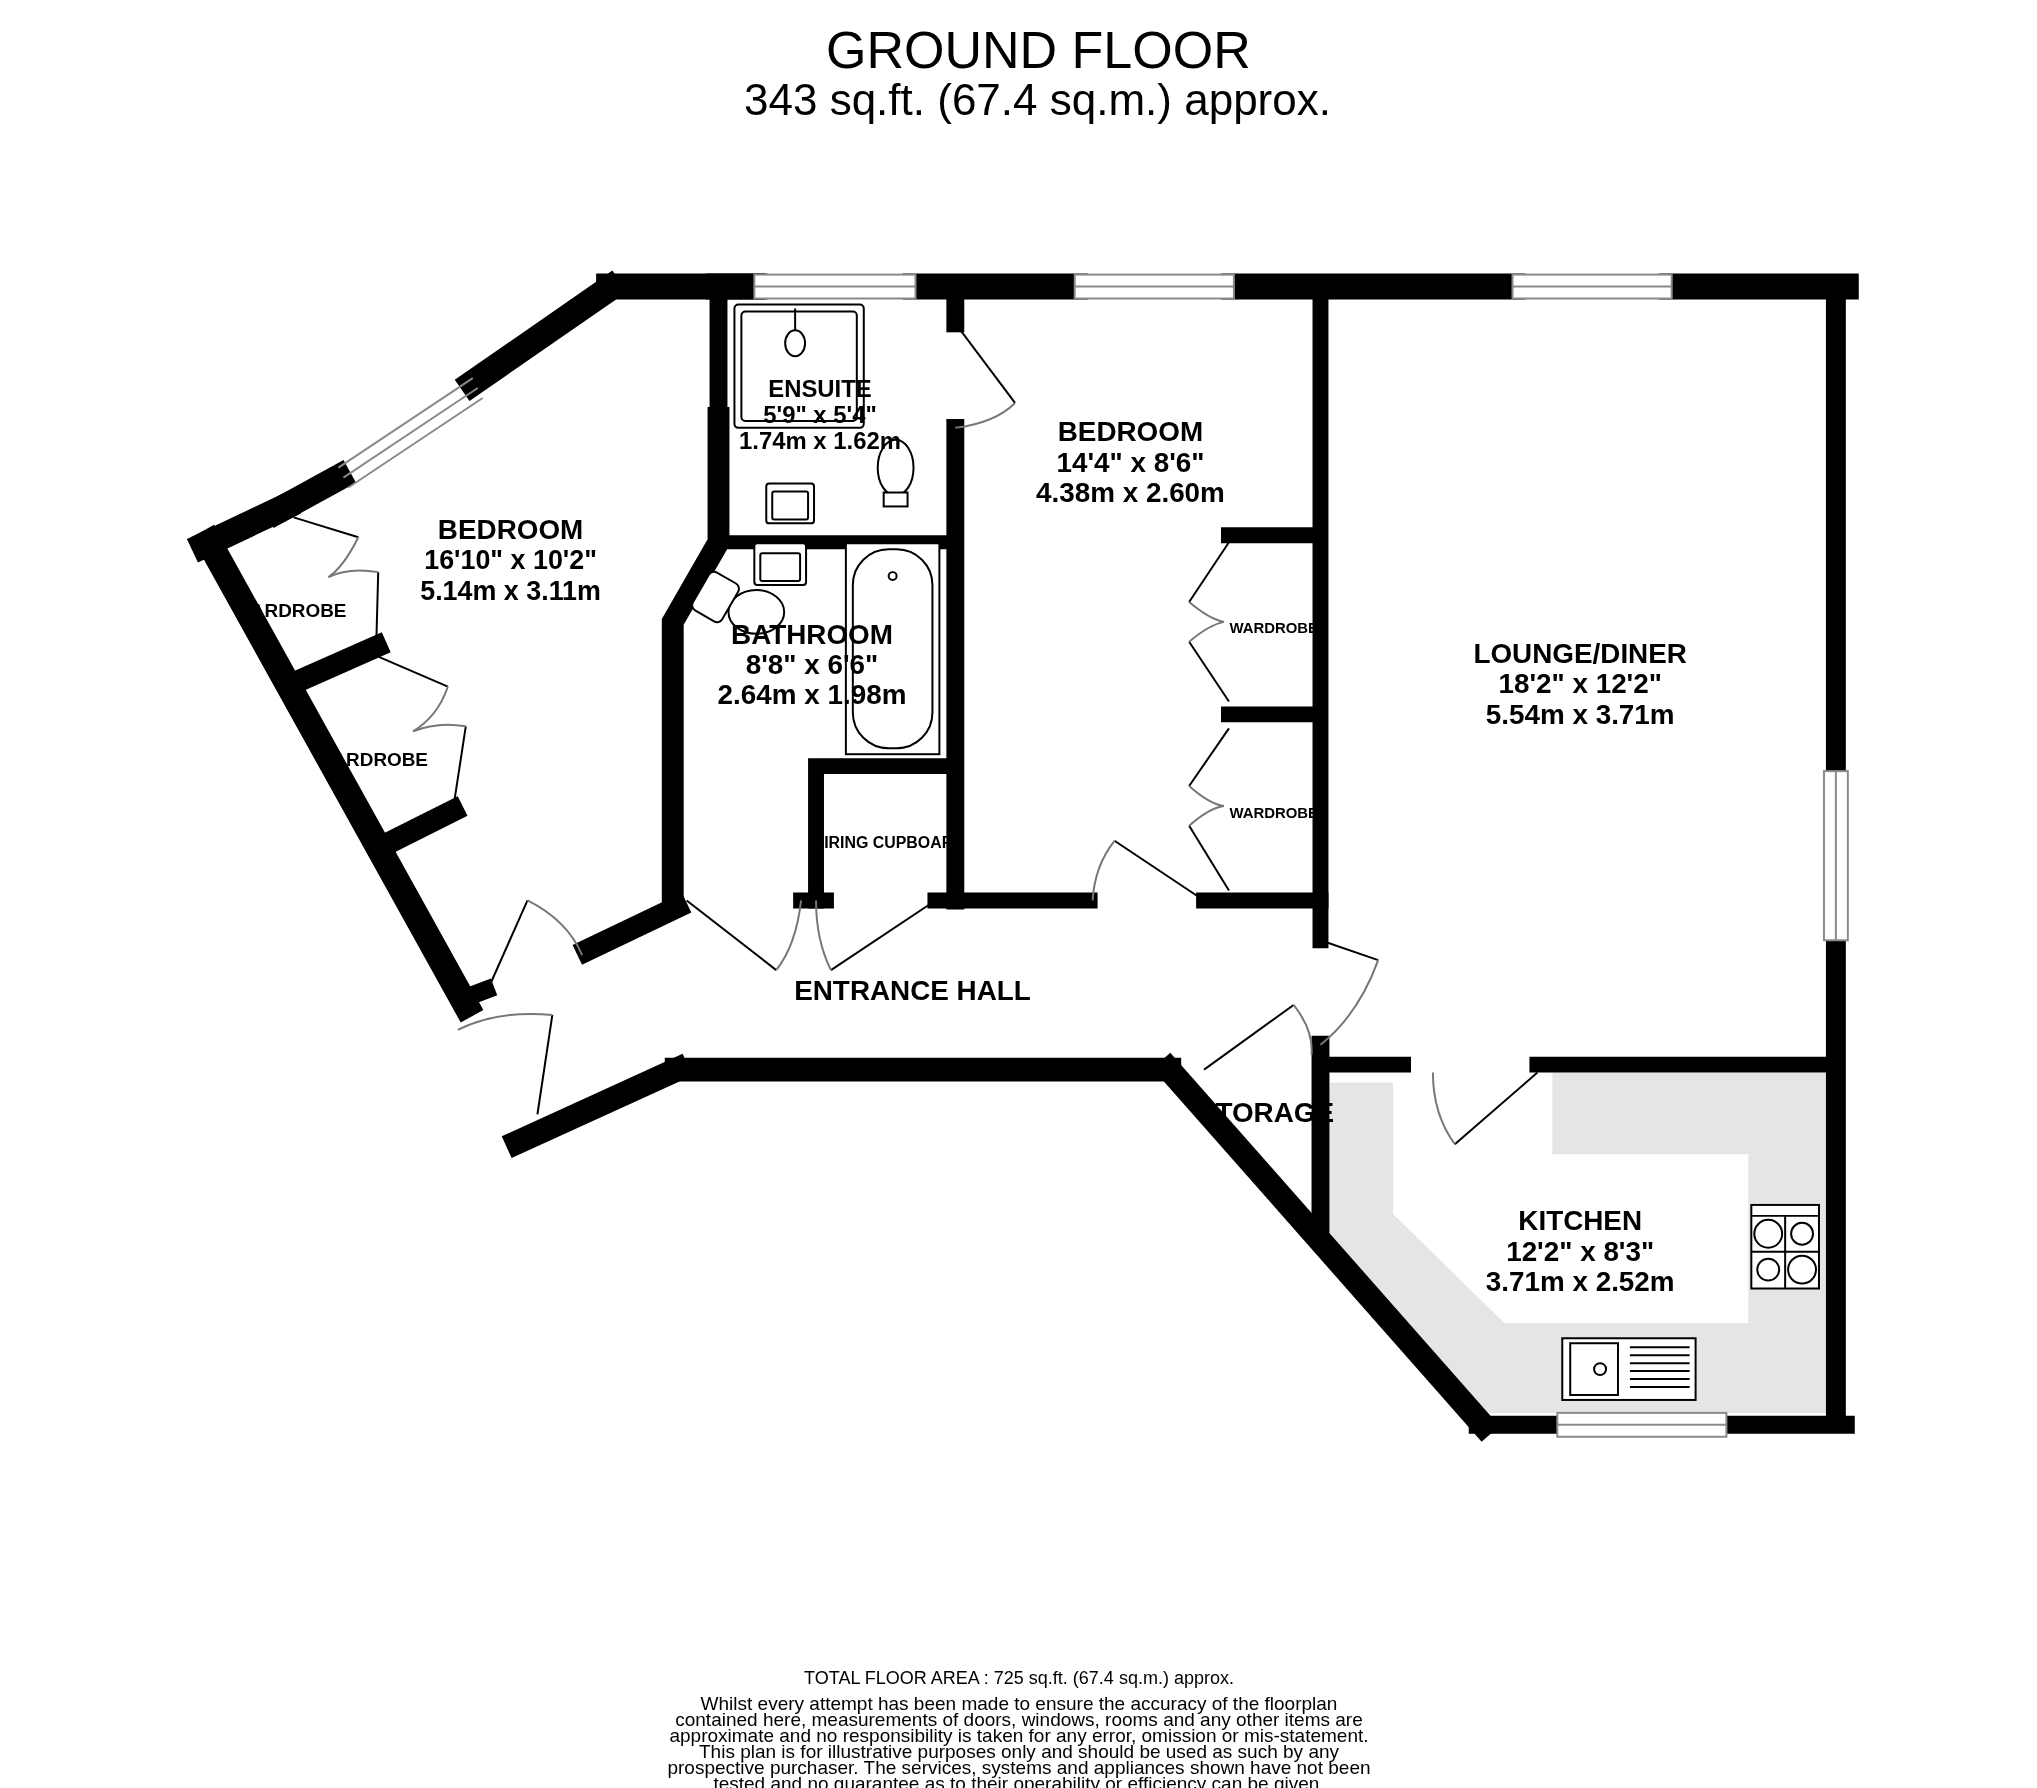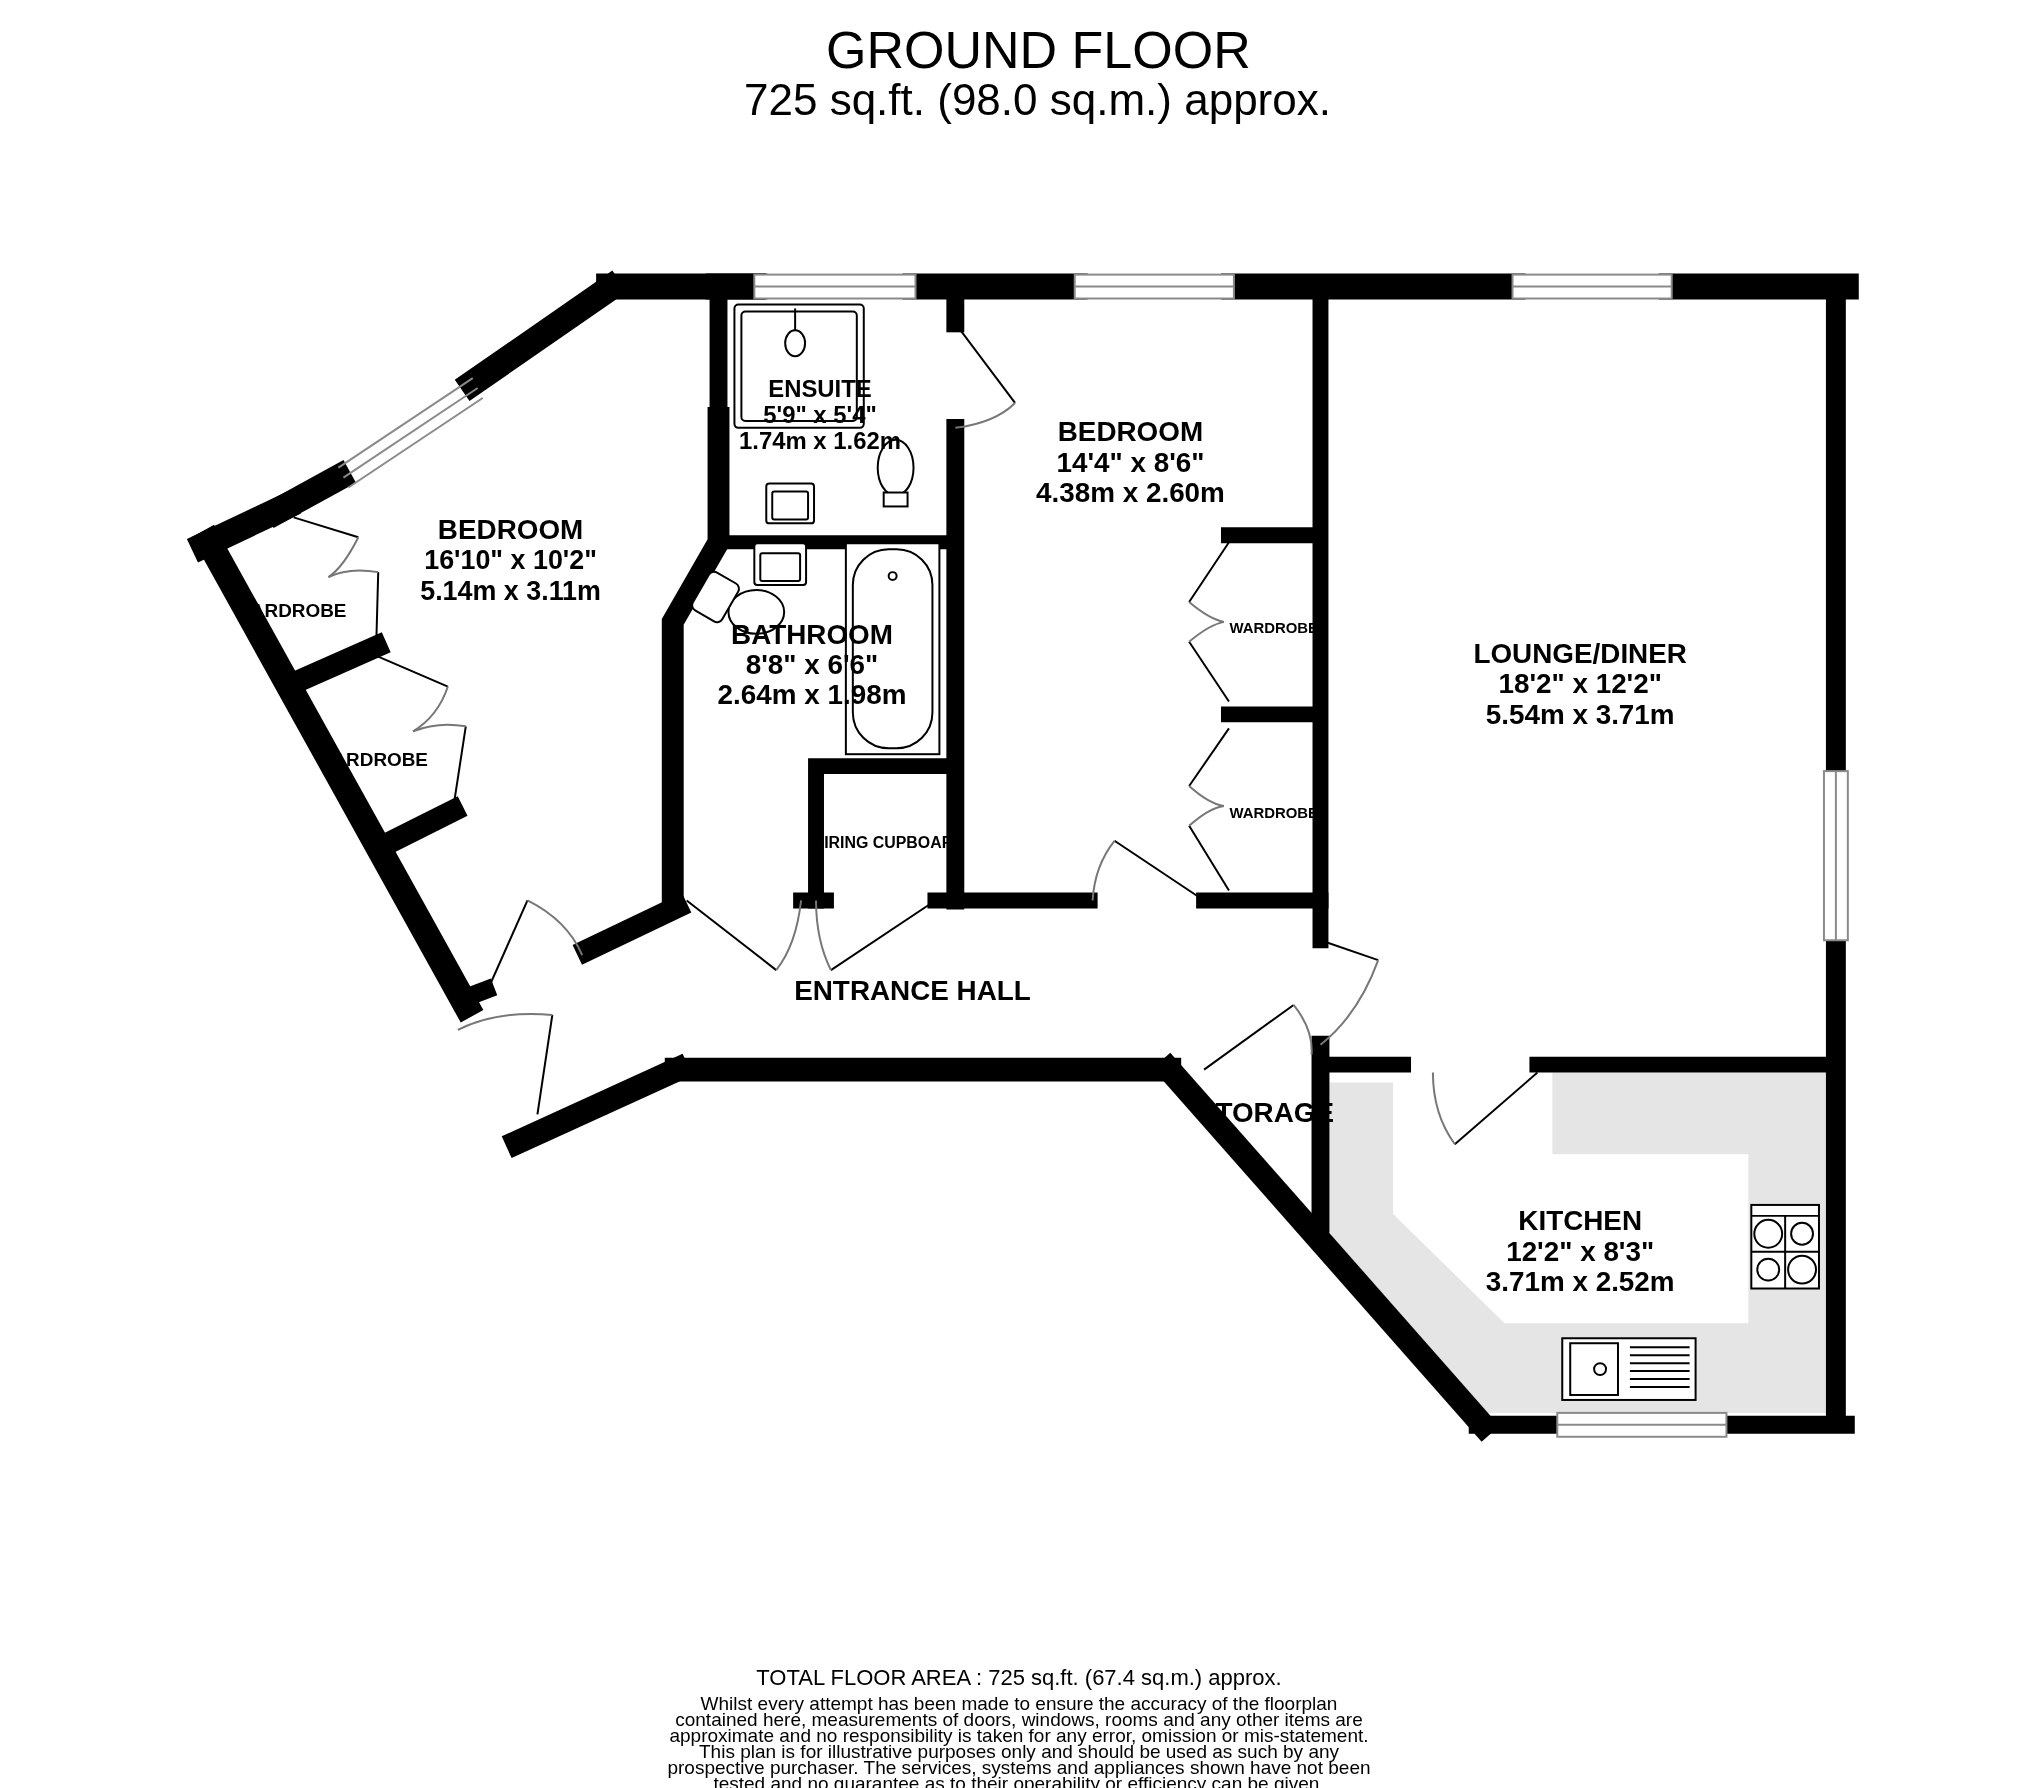--- a/index.html
+++ b/index.html
@@ -3,30 +3,30 @@
 <meta charset="utf-8">
 <style>
   html, body { margin: 0; padding: 0; background: #ffffff; }
   body { width: 2038px; height: 1788px; position: relative; overflow: hidden; font-family: "Liberation Sans", sans-serif; color: #000; }
   .header { position: absolute; left: 0; top: 24px; width: 2038px; text-align: center; }
   .floor-title { font-size: 52px; line-height: 52px; position: absolute; left: 826px; top: 0; white-space: nowrap; }
   .floor-area { font-size: 44px; line-height: 52px; position: absolute; left: 744px; top: 50px; white-space: nowrap; }
   svg.plan { position: absolute; left: 0; top: 0; }
   .room-label { font-family: "Liberation Sans", sans-serif; font-weight: bold; fill: #000; }
   .footer { position: absolute; left: 0; top: 1668px; width: 2038px; text-align: center; }
-  .footer .total { font-size: 22px; line-height: 20px; margin-bottom: 6px; }
+  .footer .total { font-size: 18px; line-height: 20px; margin-bottom: 6px; }
   .footer .disclaimer { font-size: 19px; line-height: 16px; width: 716px; margin: 8px auto; }
   .footer .made { font-size: 13.4px; line-height: 16px; }
 </style>
 </head>
 <body>
 
 <div class="header">
   <div class="floor-title">GROUND FLOOR</div>
-  <div class="floor-area">725 sq.ft. (98.0 sq.m.) approx.</div>
+  <div class="floor-area">343 sq.ft. (67.4 sq.m.) approx.</div>
 </div>
 
 <svg class="plan" width="2038" height="1788" viewBox="0 0 2048 1797" xmlns="http://www.w3.org/2000/svg">
 
   <g fill="#e5e5e5">
     <path d="M1336 1088 L1400 1088 L1400 1220 L1512 1330 L1757 1330 L1757 1160 L1560 1160 L1560 1078 L1845 1078 L1845 1420 L1486 1420 L1336 1250 Z"></path>
   </g>
 
   <g stroke="#000" fill="none" stroke-linecap="square">
 

